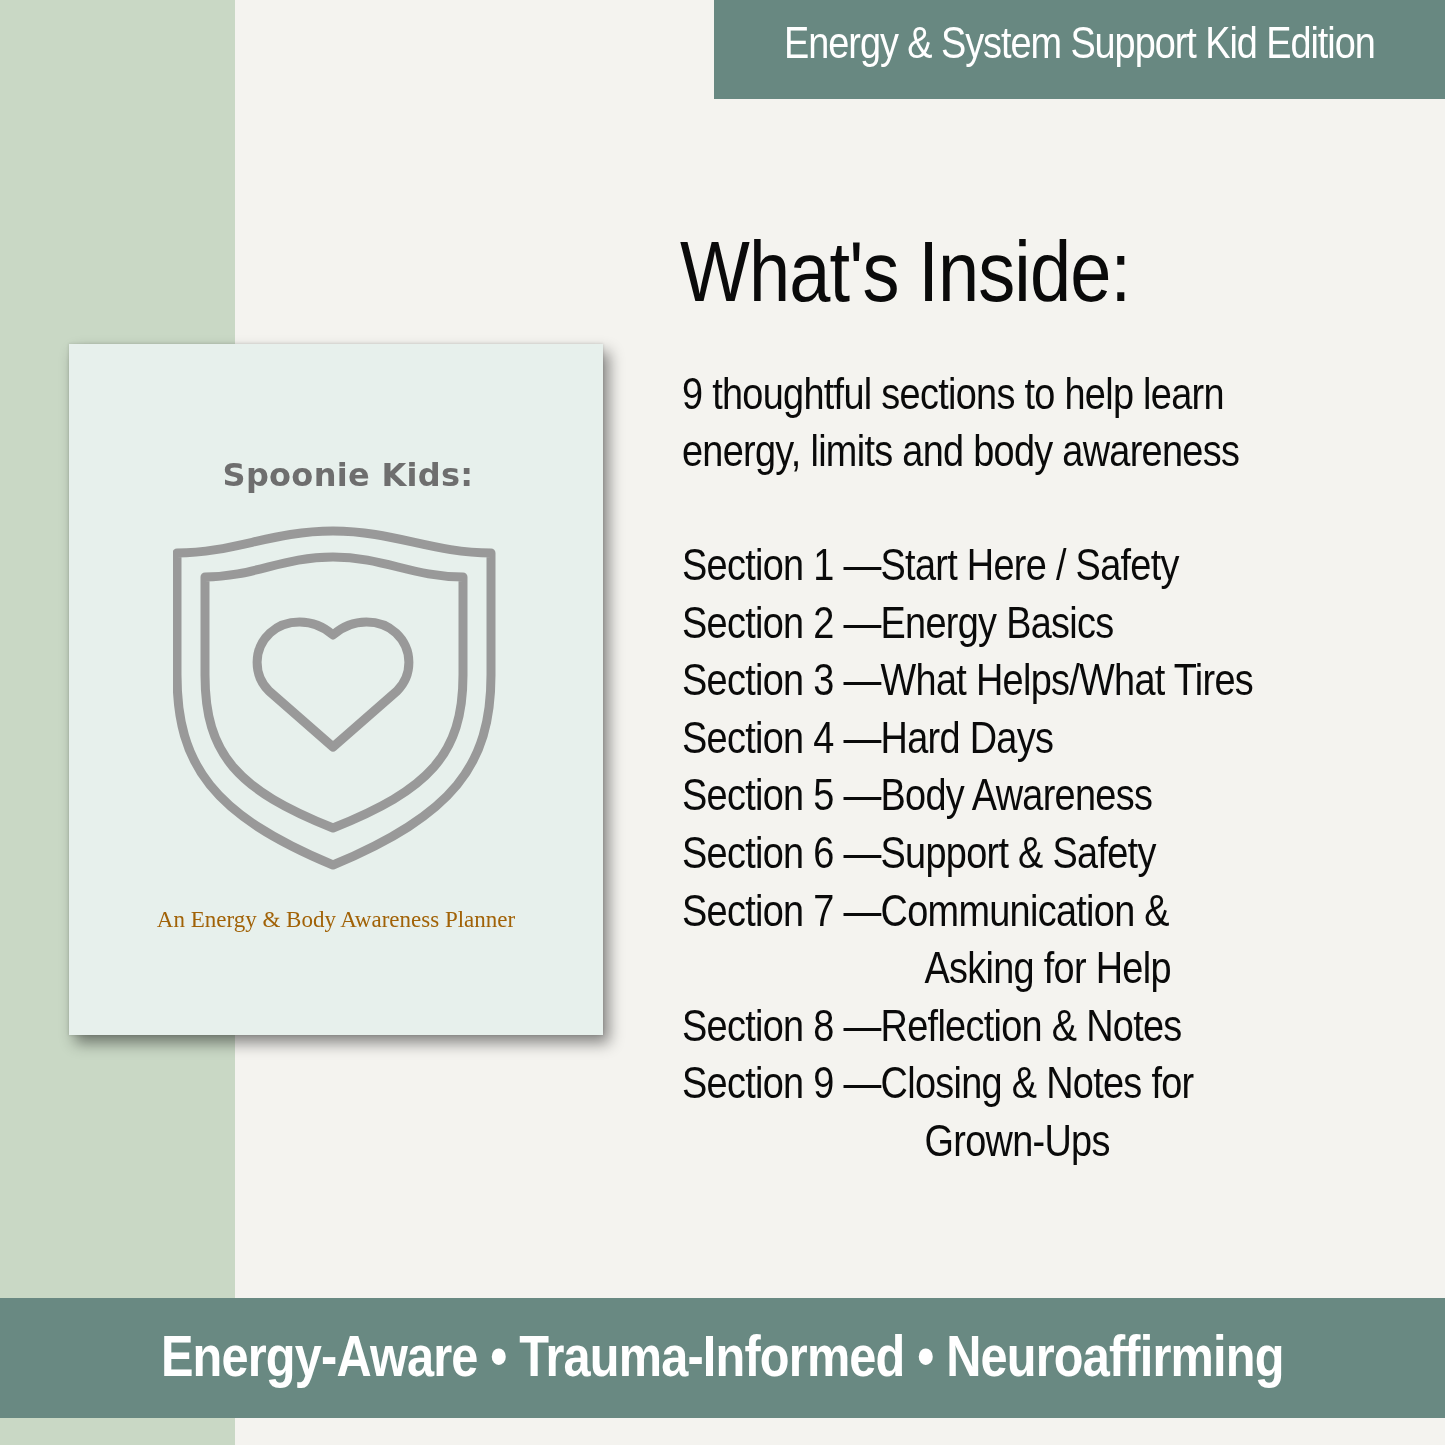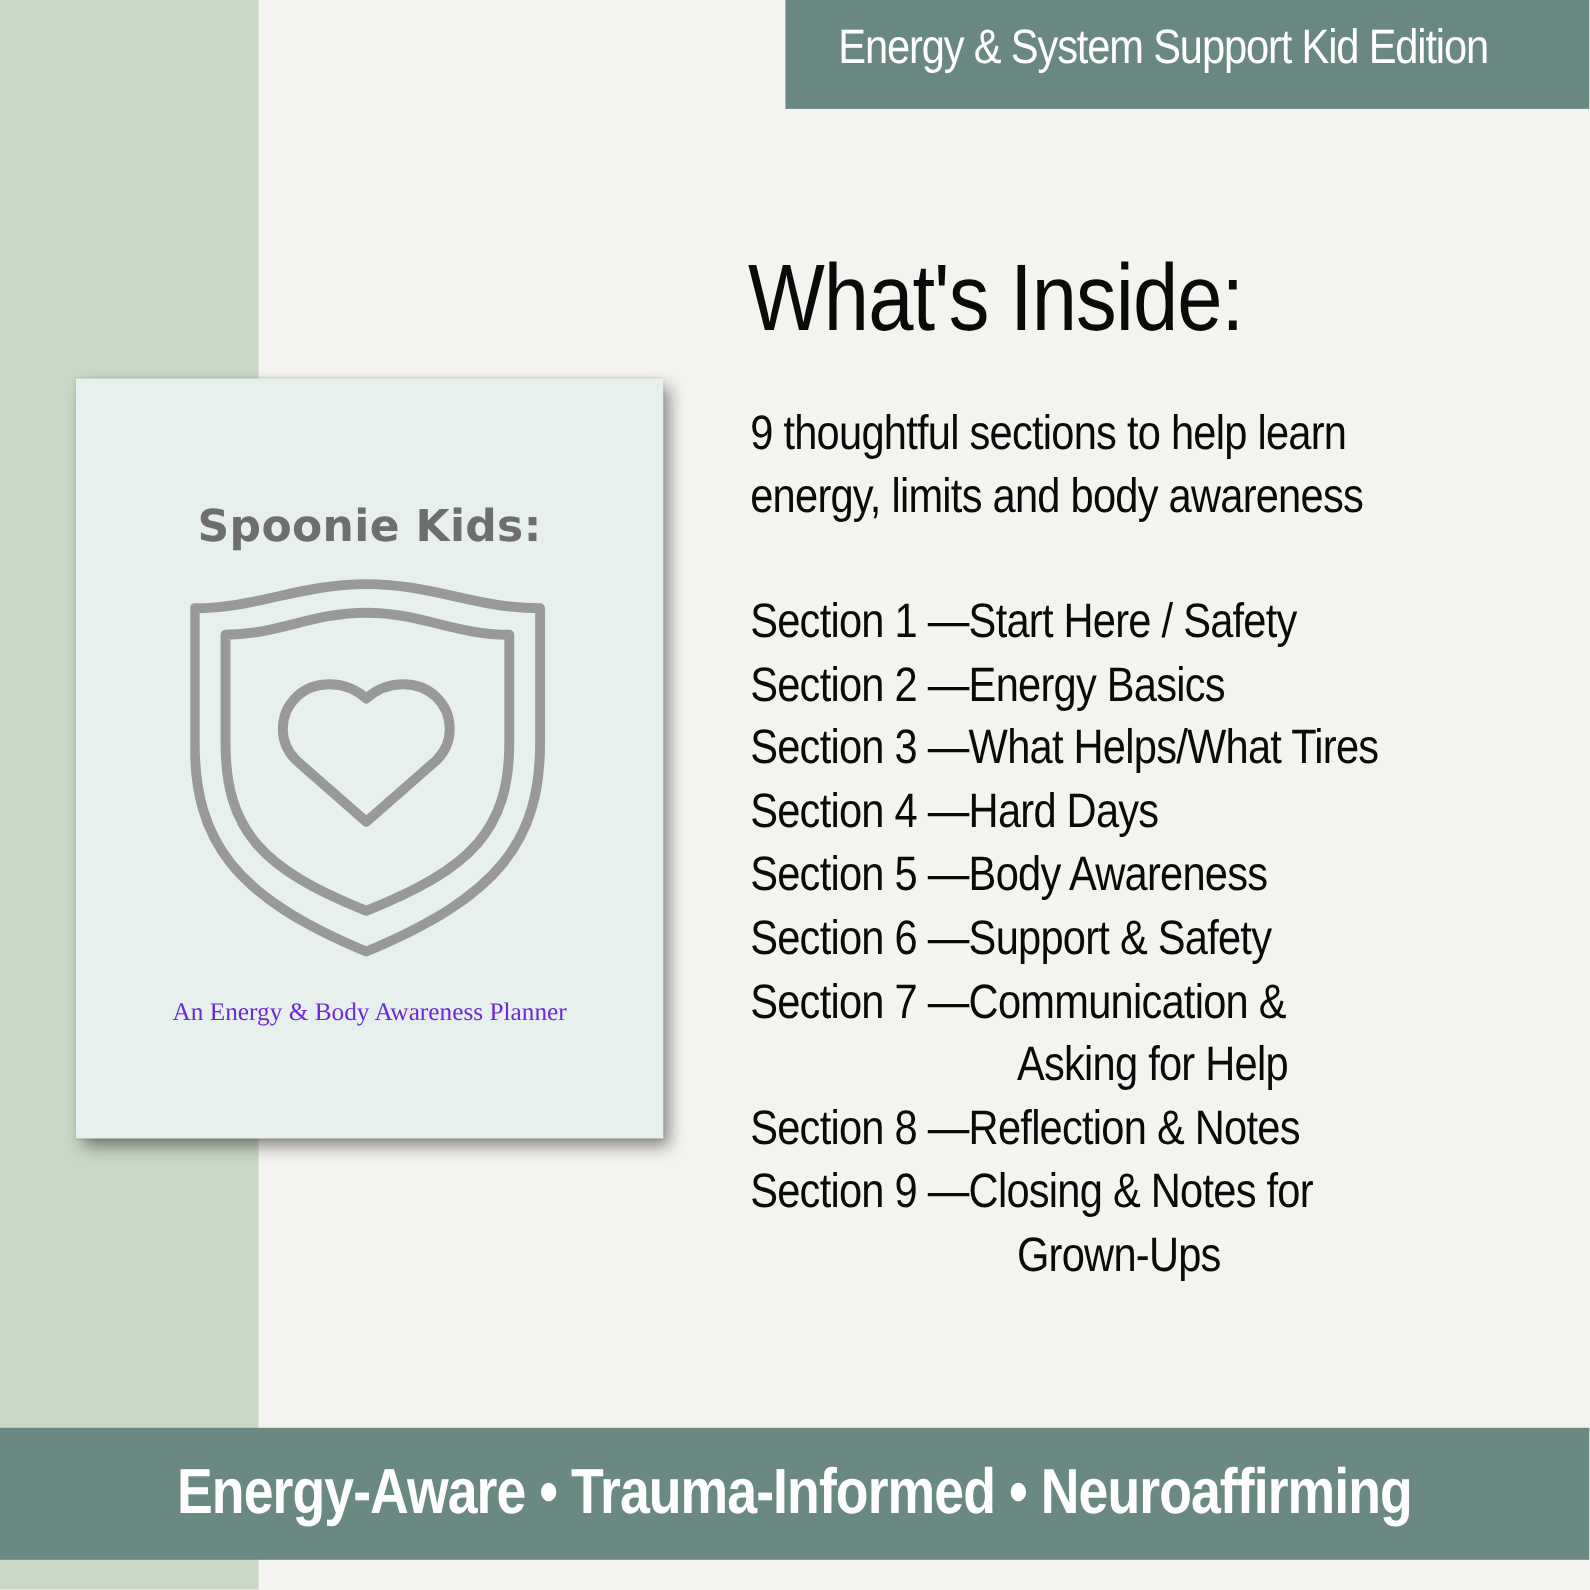--- a/index.html
+++ b/index.html
@@ -8,43 +8,43 @@
       background: #f4f3ef;
       font-family: "Liberation Sans", sans-serif;
     }
     .left-band {
       position: absolute; left: 0; top: 0; width: 235px; height: 1445px;
       background: #c9d8c5;
     }
     .top-banner {
       position: absolute; left: 714px; top: 0; width: 731px; height: 99px;
       background: #688881;
-      display: flex; align-items: center; justify-content: flex-start;
+      display: flex; align-items: center; justify-content: center;
     }
     .top-banner span {
       color: #ffffff; font-size: 44px; letter-spacing: -1.2px;
       transform: scaleX(0.86); transform-origin: center; white-space: nowrap;
       display: inline-block; margin-top: -14px;
     }
     .book {
       position: absolute; left: 69px; top: 344px; width: 534px; height: 691px;
       background: #e7f0ec;
       box-shadow: 6px 8px 14px rgba(0,0,0,0.45), 0 0 3px rgba(0,0,0,0.15);
     }
     .book-title {
       position: absolute; top: 112px; left: 0; width: 100%; text-align: center;
       font-family: "DejaVu Sans", sans-serif; font-weight: bold;
-      font-size: 40px; color: #6e6e6e; letter-spacing: 0.3px;
+      font-size: 32px; color: #6e6e6e; letter-spacing: 0.3px; padding-left: 12px;
     }
     .book-shield {
       position: absolute; left: 104px; top: 181px; width: 326px; height: 350px;
     }
     .book-subtitle {
       position: absolute; top: 563px; left: 0; width: 100%; text-align: center;
-      font-family: "Liberation Serif", serif; font-size: 23px; color: #6d28d9;
+      font-family: "Liberation Serif", serif; font-size: 23px; color: #a16207;
     }
     .heading {
       position: absolute; left: 680px; top: 222px;
       font-size: 86px; color: #0a0a0a; white-space: nowrap;
       transform: scaleX(0.86); transform-origin: left center; letter-spacing: -1px;
     }
     .intro {
       position: absolute; left: 682px; top: 365px; width: 760px;
       font-size: 44px; line-height: 57px; color: #0a0a0a;
       transform: scaleX(0.86); transform-origin: left top; letter-spacing: -0.8px;

